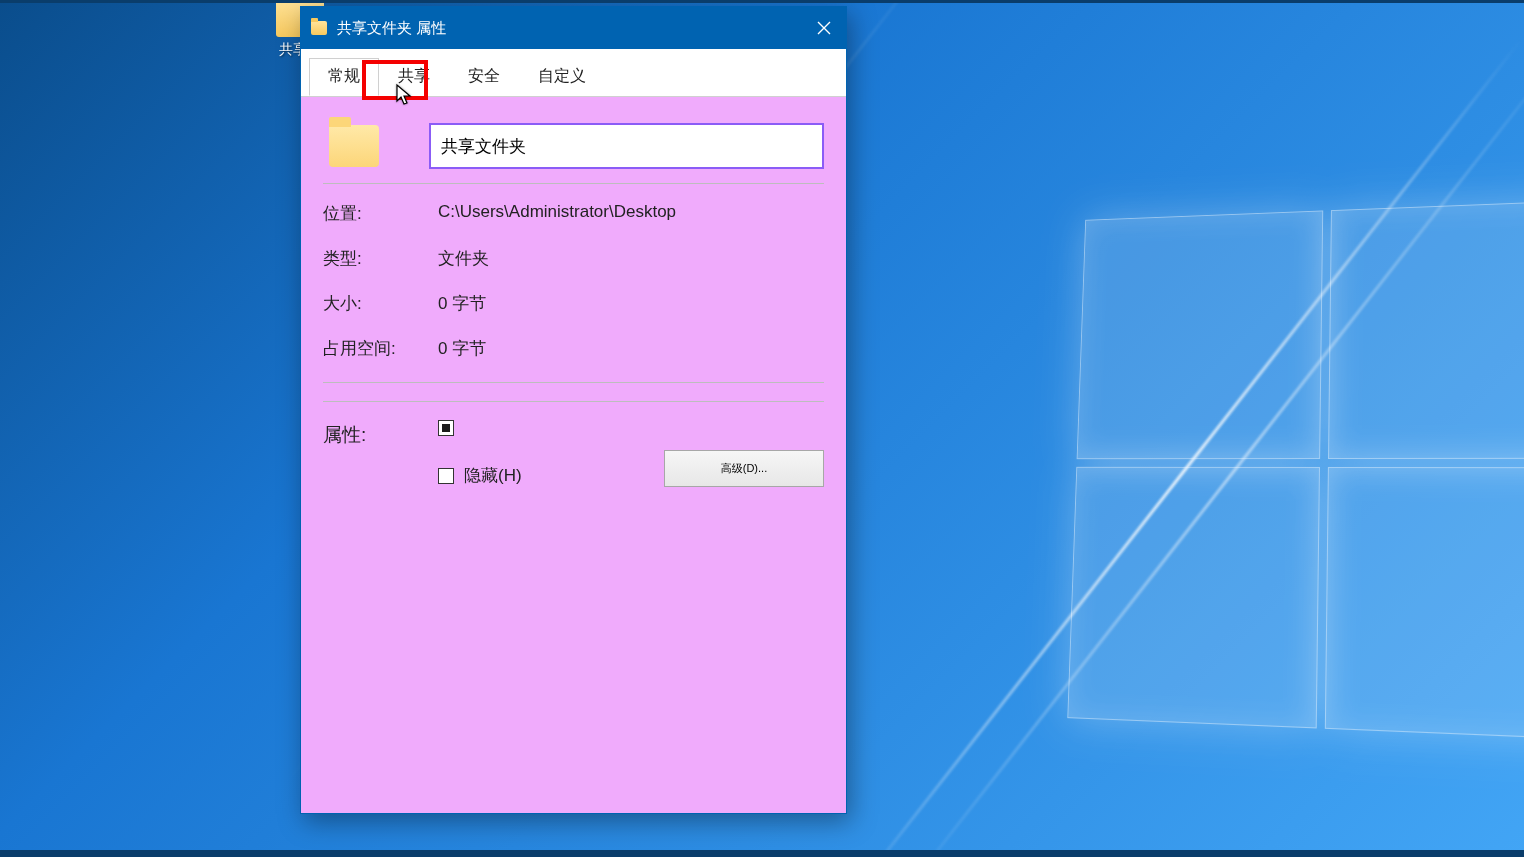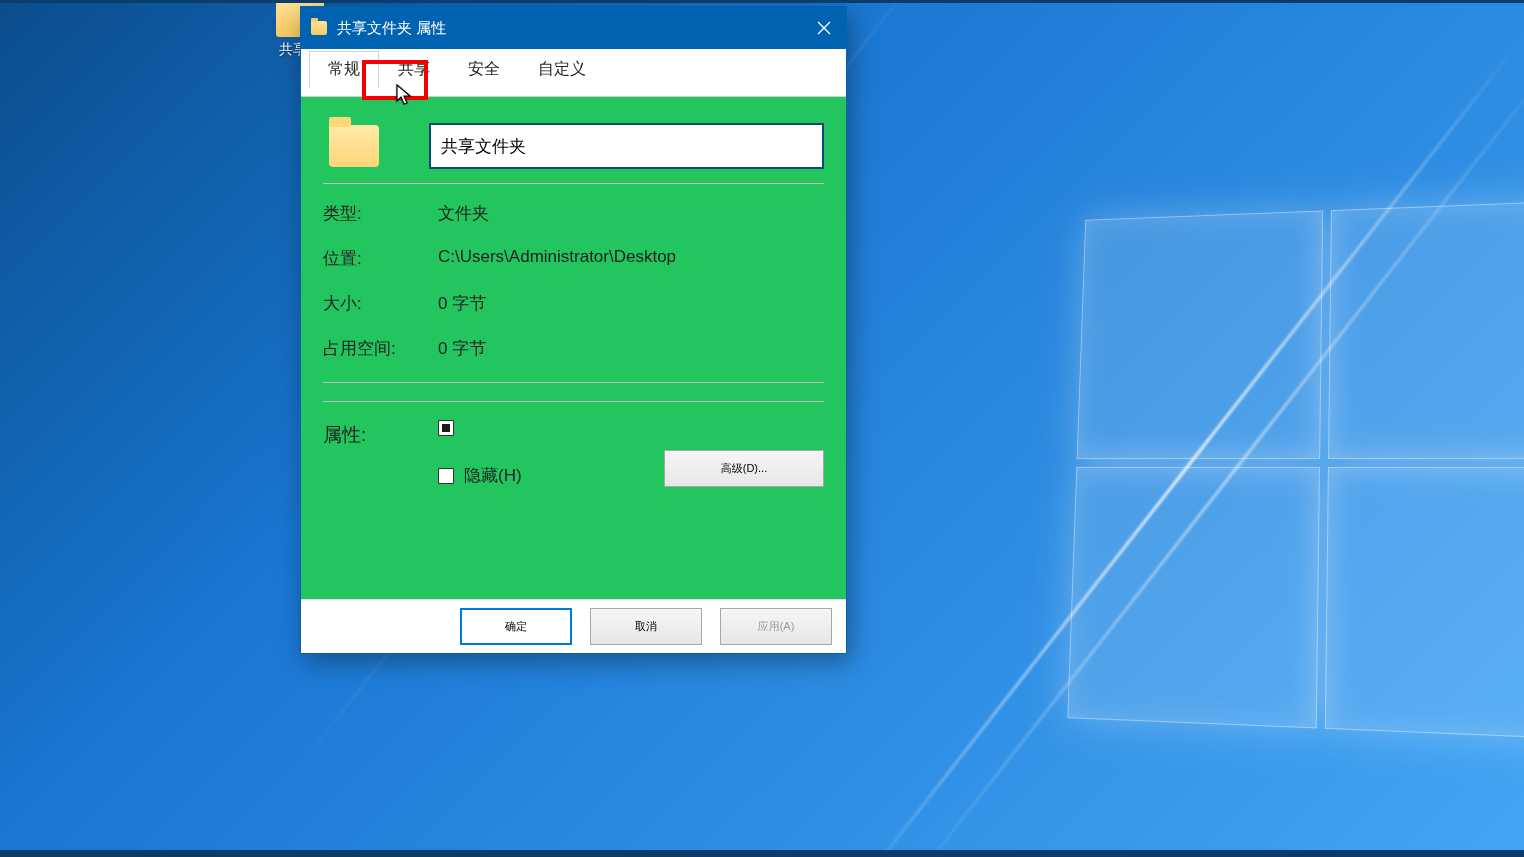--- a/index.html
+++ b/index.html
@@ -30,22 +30,22 @@
     .light-ray.r3 { right: 900px; top:-200px; transform: rotate(38deg); opacity:.3; }
 
     
     .desktop-item { position: absolute; left: 260px; top: -6px; width: 80px; text-align: center; color:#fff; font-size:14px; text-shadow: 1px 1px 2px rgba(0,0,0,.6); }
     .desktop-item .folder-ico { width: 48px; height: 40px; margin: 0 auto 4px; background: linear-gradient(#ffe49c,#f7c95e); border-radius: 2px 4px 3px 3px; position:relative; }
     .desktop-item .folder-ico::before { content:""; position:absolute; left:0; top:-6px; width:20px; height:8px; background:#f7c95e; border-radius:2px 2px 0 0; }
 
     
     .dialog {
       position: absolute; left: 300px; top: 3px;
-      width: 547px; height: 648px;
-      background: #22c55e;
+      width: 547px; height: 808px;
+      background: #f0abfc;
       box-shadow: 4px 8px 24px rgba(0,0,0,.35);
       display: flex; flex-direction: column;
       border: 1px solid #0063b1;
     }
     .titlebar {
       height: 42px; background: #0063b1; color: #fff;
       display: flex; align-items: center; padding: 0 10px;
       font-size: 15px;
     }
     .titlebar .tb-icon {
@@ -54,21 +54,21 @@
     }
     .titlebar .tb-icon::before { content:""; position:absolute; left:0; top:-3px; width:7px; height:4px; background:#f7c95e; border-radius:1px 1px 0 0; }
     .titlebar .tb-title { flex:1; }
     .titlebar .close {
       width: 44px; height: 42px; margin: 0 -10px 0 0;
       display:flex; align-items:center; justify-content:center; cursor:pointer;
     }
     .titlebar .close svg { width:14px; height:14px; }
 
     .tabstrip {
-      display:flex; align-items:flex-end; padding: 4px 8px 8px; height: 48px;
+      display:flex; align-items:flex-end; padding: 4px 8px 1px; height: 48px;
       border-bottom: 1px solid #d0d0d0; background:#fff;
     }
     .tab {
       padding: 7px 18px 8px; font-size: 16px; border:1px solid transparent; border-bottom:none;
       cursor:pointer; color:#222; position:relative;
     }
     .tab.active {
       background:#fff; border-color:#d0d0d0; border-bottom:1px solid #fff;
       margin-bottom:-1px; z-index:2;
     }
@@ -78,21 +78,21 @@
     }
     .cursor-arrow { position:absolute; left:395px; top:80px; z-index:60; pointer-events:none; }
     .cursor-arrow svg { width:20px; height:24px; filter: drop-shadow(0 0 1px rgba(0,0,0,.4)); }
 
     .panel { flex:1; padding: 26px 22px 10px; font-size:16px; color:#222; overflow:hidden; }
 
     .header-row { display:flex; align-items:center; margin-bottom:14px; }
     .big-folder { width:50px; height:42px; margin: 0 50px 0 6px; background: linear-gradient(#ffe9a8,#fcd679); border-radius:2px 4px 4px 4px; position:relative; }
     .big-folder::before { content:""; position:absolute; left:0; top:-8px; width:22px; height:10px; background:#fcd679; border-radius:2px 2px 0 0; }
     .name-input {
-      flex:1; height:46px; border:2px solid #0c4a6e; padding: 6px 10px; font-size:17px; background:#fff;
+      flex:1; height:46px; border:2px solid #8b5cf6; padding: 6px 10px; font-size:17px; background:#fff;
     }
 
     .divider { border:none; border-top:1px solid #bdbdbd; margin: 10px 0 18px; }
 
     .info-row { display:flex; margin-bottom: 22px; font-size:17px; }
     .info-row .lab { width:115px; color:#222; }
     .info-row .val { flex:1; }
 
     .attrs-block { display:flex; }
     .attrs-lab { width:115px; font-size:19px; padding-top:2px; }
@@ -153,26 +153,26 @@
   </div>
 
   <div class="panel">
     <div class="header-row">
       <div class="big-folder"></div>
       <input class="name-input" type="text" value="共享文件夹" style="">
     </div>
     <hr class="divider">
 
     <div class="info-row">
+        <div class="lab">位置:</div>
+        <div class="val">C:\Users\Administrator\Desktop</div>
+      </div>
+    <div class="info-row">
         <div class="lab">类型:</div>
         <div class="val">文件夹</div>
-      </div>
-    <div class="info-row">
-        <div class="lab">位置:</div>
-        <div class="val">C:\Users\Administrator\Desktop</div>
       </div>
     <div class="info-row">
         <div class="lab">大小:</div>
         <div class="val">0 字节</div>
       </div>
     <div class="info-row">
         <div class="lab">占用空间:</div>
         <div class="val">0 字节</div>
       </div>
 
@@ -191,25 +191,20 @@
           <div style="display:flex;align-items:center;">
             <div class="chk"></div>
             <span class="lbl"><span>隐藏(H)</span></span>
           </div>
           <button class="btn wide">高级(D)...</button>
         </div>
       </div>
     </div>
   </div>
 
-  <div class="footer">
-    <button class="btn primary" style="min-width:112px">确定</button>
-    <button class="btn" style="min-width:112px">取消</button>
-    <button class="btn" style="min-width:112px" disabled="">应用(A)</button>
-  </div>
 </div>
 
 <div class="tab-highlight"></div>
 <div class="cursor-arrow">
   <svg viewBox="0 0 20 24">
       <path d="M2 2 L2 18 L6 14 L9 21 L12 20 L9 13 L15 13 Z" fill="#fff" stroke="#000" stroke-width="1.2"></path>
     </svg>
 </div>
 
 </body></html>

